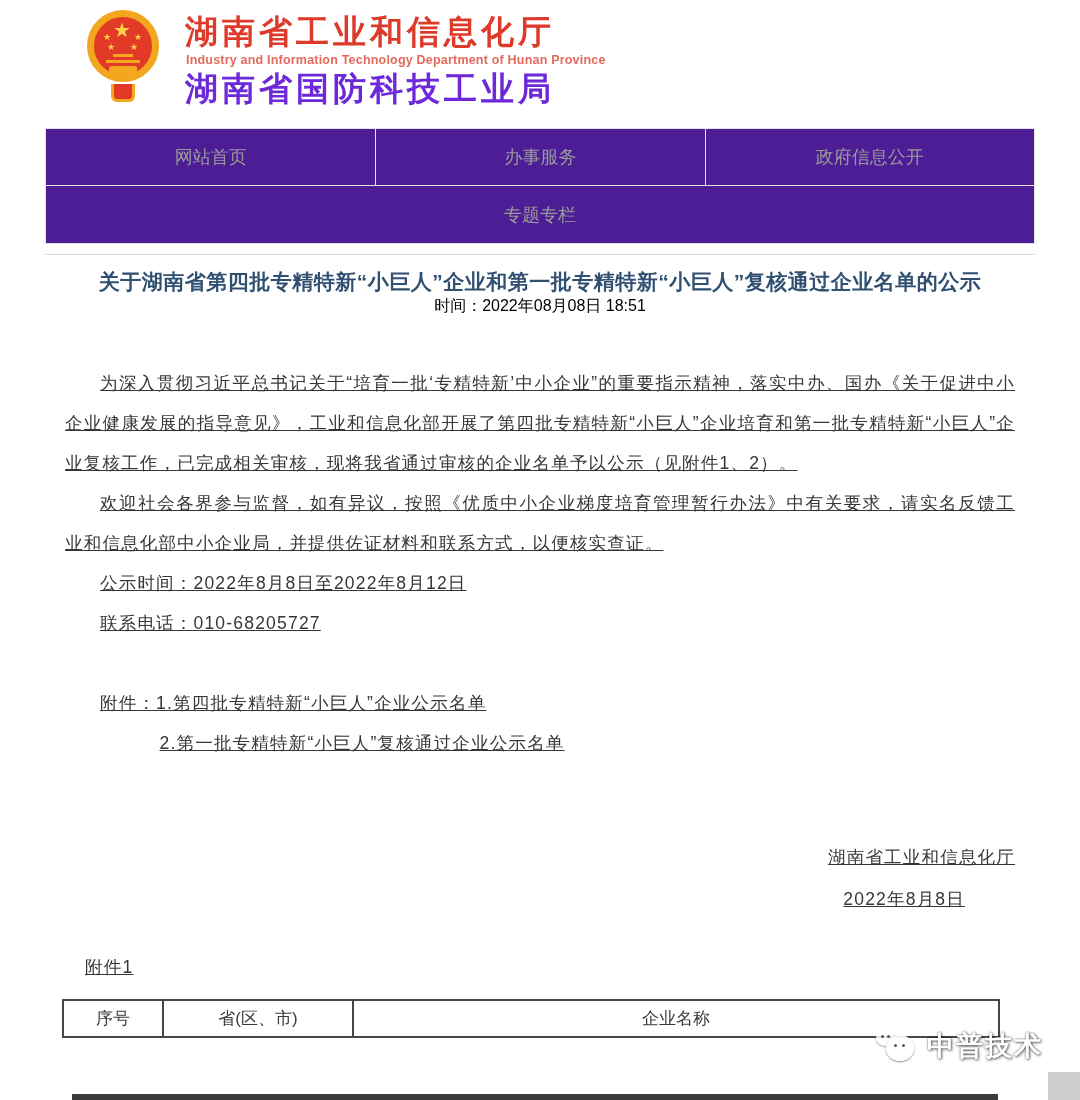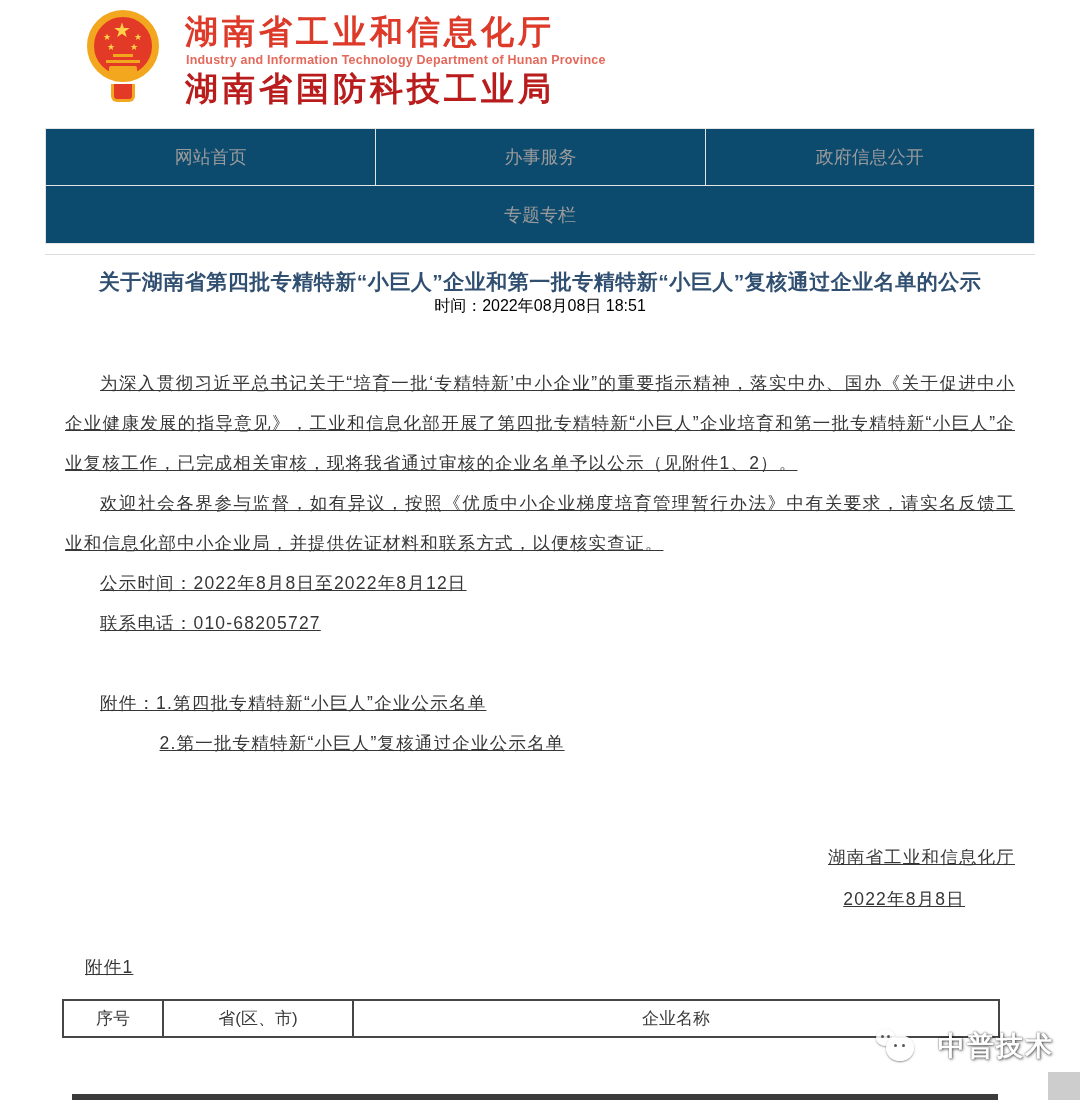--- a/index.html
+++ b/index.html
@@ -23,21 +23,21 @@
   .emblem .gate-wall { position:absolute; left:24px; top:58px; width:28px; height:10px;
                        background:#f2a71f; border-radius:2px 2px 0 0; }
   .emblem .ribbon { position:absolute; left:26px; top:76px; width:24px; height:18px;
                     background:#e23a26; border:3px solid #f2a71f; border-top:none;
                     border-radius:0 0 6px 6px; }
   .header-titles { padding-left:100px; padding-top:6px; }
   .hn-title { font-size:33px; font-weight:bold; letter-spacing:4px; line-height:1.1; }
   .hn-sub   { font-size:12.5px; letter-spacing:.2px; margin:3px 0 4px 1px; font-weight:bold; }
 
   
-  .main-nav { margin:0 45px; border:1px solid #e4e4e4; background:#0c4a6e; }
+  .main-nav { margin:0 45px; border:1px solid #e4e4e4; background:#4c1d95; }
   .nav-row { display:flex; height:57px; }
   .nav-row.first { border-bottom:1px solid #e4e4e4; }
   .nav-cell { display:flex; align-items:center; justify-content:center;
               color:#9b9b9b; font-size:18px; cursor:pointer; }
   .nav-cell + .nav-cell { border-left:1px solid #e4e4e4; }
   .nav-row.first .nav-cell { flex:1 1 33.33%; }
   .nav-cell.w52 { flex:0 0 51.8%; } .nav-cell.w48 { flex:1 1 48.2%; }
 
   
   .breadcrumb { margin:16px 45px 0; padding-left:25px; font-size:17px; color:#3e3e3e; }
@@ -62,21 +62,21 @@
                  font-weight:bold; color:#333; letter-spacing:1px; }
   .gz-table { margin:12px 0 0 62px; width:936px; border-collapse:collapse;
               table-layout:fixed; background:#fff; }
   .gz-table th, .gz-table td { border:2.5px solid #464646; font-weight:normal;
               color:#3a3a3a; font-size:17px; text-align:center; }
   .gz-table th { height:37px; }
   .col-no { width:100px; } .col-prov { width:190px; } .col-name { width:646px; }
 
   
   .watermark { position:absolute; top:1028px; left:876px; display:flex;
-               align-items:center; gap:22px; pointer-events:none; }
+               align-items:center; gap:11px; pointer-events:none; }
   .wm-logo { position:relative; width:40px; height:34px; }
   .wm-bubble-big { position:absolute; left:10px; top:6px; width:28px; height:26px;
                    border-radius:50%; background:rgba(255,255,255,.92);
                    box-shadow:0 1px 2px rgba(0,0,0,.45); }
   .wm-bubble-small { position:absolute; left:0; top:0; width:19px; height:17px;
                      border-radius:50%; background:rgba(255,255,255,.85);
                      box-shadow:0 1px 2px rgba(0,0,0,.4); }
   .wm-eye { position:absolute; width:3px; height:3px; border-radius:50%; background:#555; }
   .wm-text { font-size:27px; font-weight:bold; letter-spacing:2px; color:#fff;
              text-shadow:0 0 2px rgba(0,0,0,.6), 1px 1px 3px rgba(0,0,0,.55); }
@@ -97,21 +97,21 @@
       <span class="star s3">★</span>
         <span class="star s4">★</span>
       <div class="gate-top"></div>
         <div class="gate-roof"></div>
       <div class="gate-wall"></div>
         <div class="ribbon"></div>
     </div>
     <div class="header-titles">
       <div class="hn-title" style="color:#dd3a2a">湖南省工业和信息化厅</div>
       <div class="hn-sub" style="color:#e4695b">Industry and Information Technology Department of Hunan Province</div>
-      <div class="hn-title" style="color:#b91c1c">湖南省国防科技工业局</div>
+      <div class="hn-title" style="color:#6d28d9">湖南省国防科技工业局</div>
     </div>
   </div>
 
   <div class="main-nav">
     <div class="nav-row first">
       <div class="nav-cell">网站首页</div>
       <div class="nav-cell">办事服务</div>
       <div class="nav-cell">政府信息公开</div>
     </div>
     <div class="nav-row">

